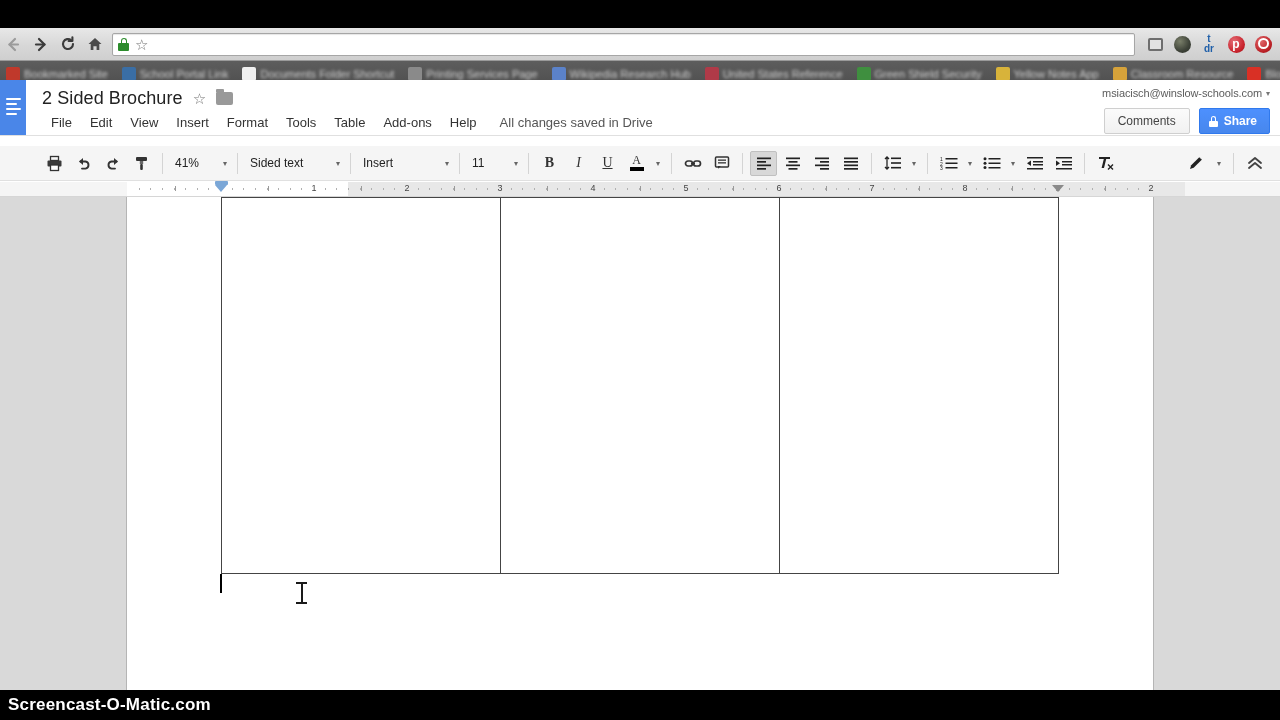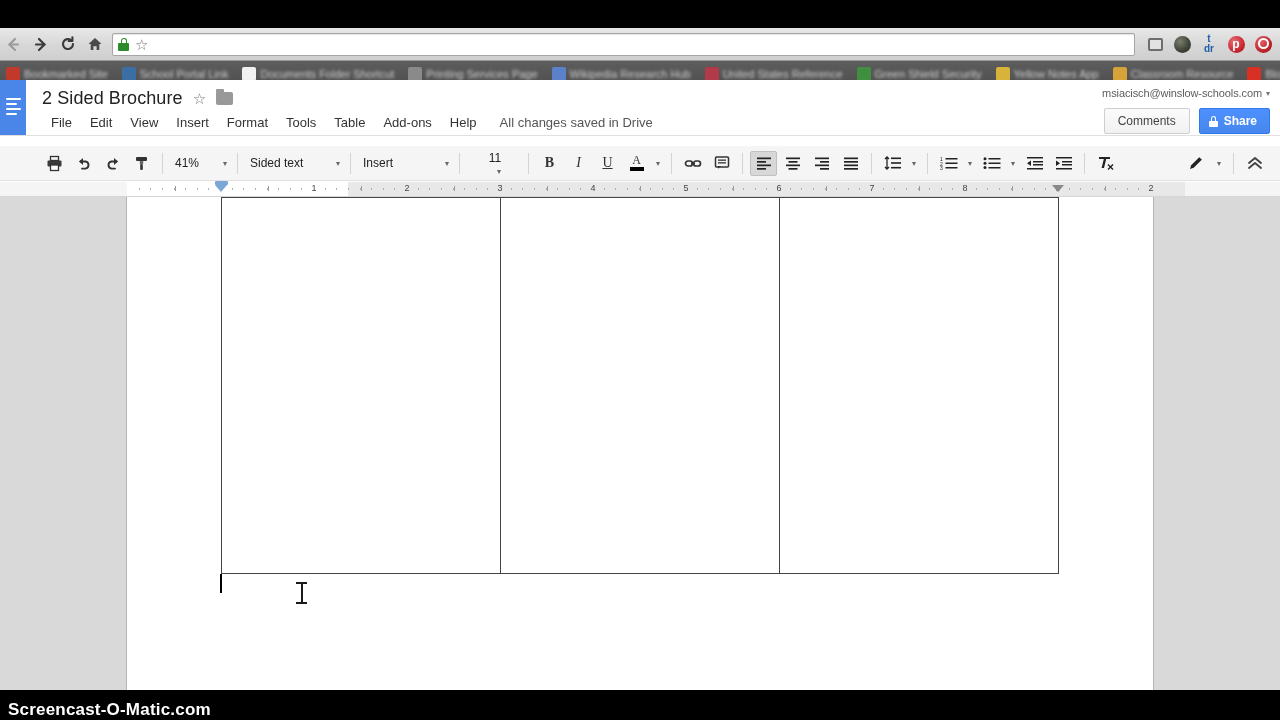--- a/index.html
+++ b/index.html
@@ -198,21 +198,21 @@
   .tb-sep { width: 1px; height: 21px; background: #d4d4d4; margin: 0 6px; flex: none; }
   .tb-combo {
     height: 25px; display: flex; align-items: center; justify-content: space-between;
     font-size: 12px; color: #222; border-radius: 2px;
     padding: 0 4px 0 6px;
   }
   .tb-combo .arrow { font-size: 8px; color: #666; margin-left: 8px; }
   .w-zoom { width: 62px; }
   .w-style { width: 100px; }
   .w-font { width: 96px; }
-  .w-size { width: 56px; flex-direction: column; }
+  .w-size { width: 56px; }
 
   .icon-svg { display: block; }
 
   
   .ruler {
     position: absolute; left: 0; top: 182px; width: 1280px; height: 15px;
     background: #f5f5f5;
     border-bottom: 1px solid #d6d6d6;
   }
   .ruler-track {
@@ -281,21 +281,21 @@
   .mouse-cursor::before { top: 0; }
   .mouse-cursor::after { bottom: 0; }
   .mouse-cursor span {
     position: absolute; left: 5px; top: 0; width: 2px; height: 22px; background: #1a1a1a;
   }
 
   
   .footer-bar {
     position: absolute; left: 0; bottom: 0; width: 1280px; height: 30px;
     background: #000;
-    display: flex; align-items: flex-end;
+    display: flex; align-items: center;
   }
   .watermark {
     font-size: 17px; font-weight: bold; color: #fff;
     padding-left: 8px; letter-spacing: .2px;
   }
 </style>
 </head>
 <body>
 
 <div id="screen">

